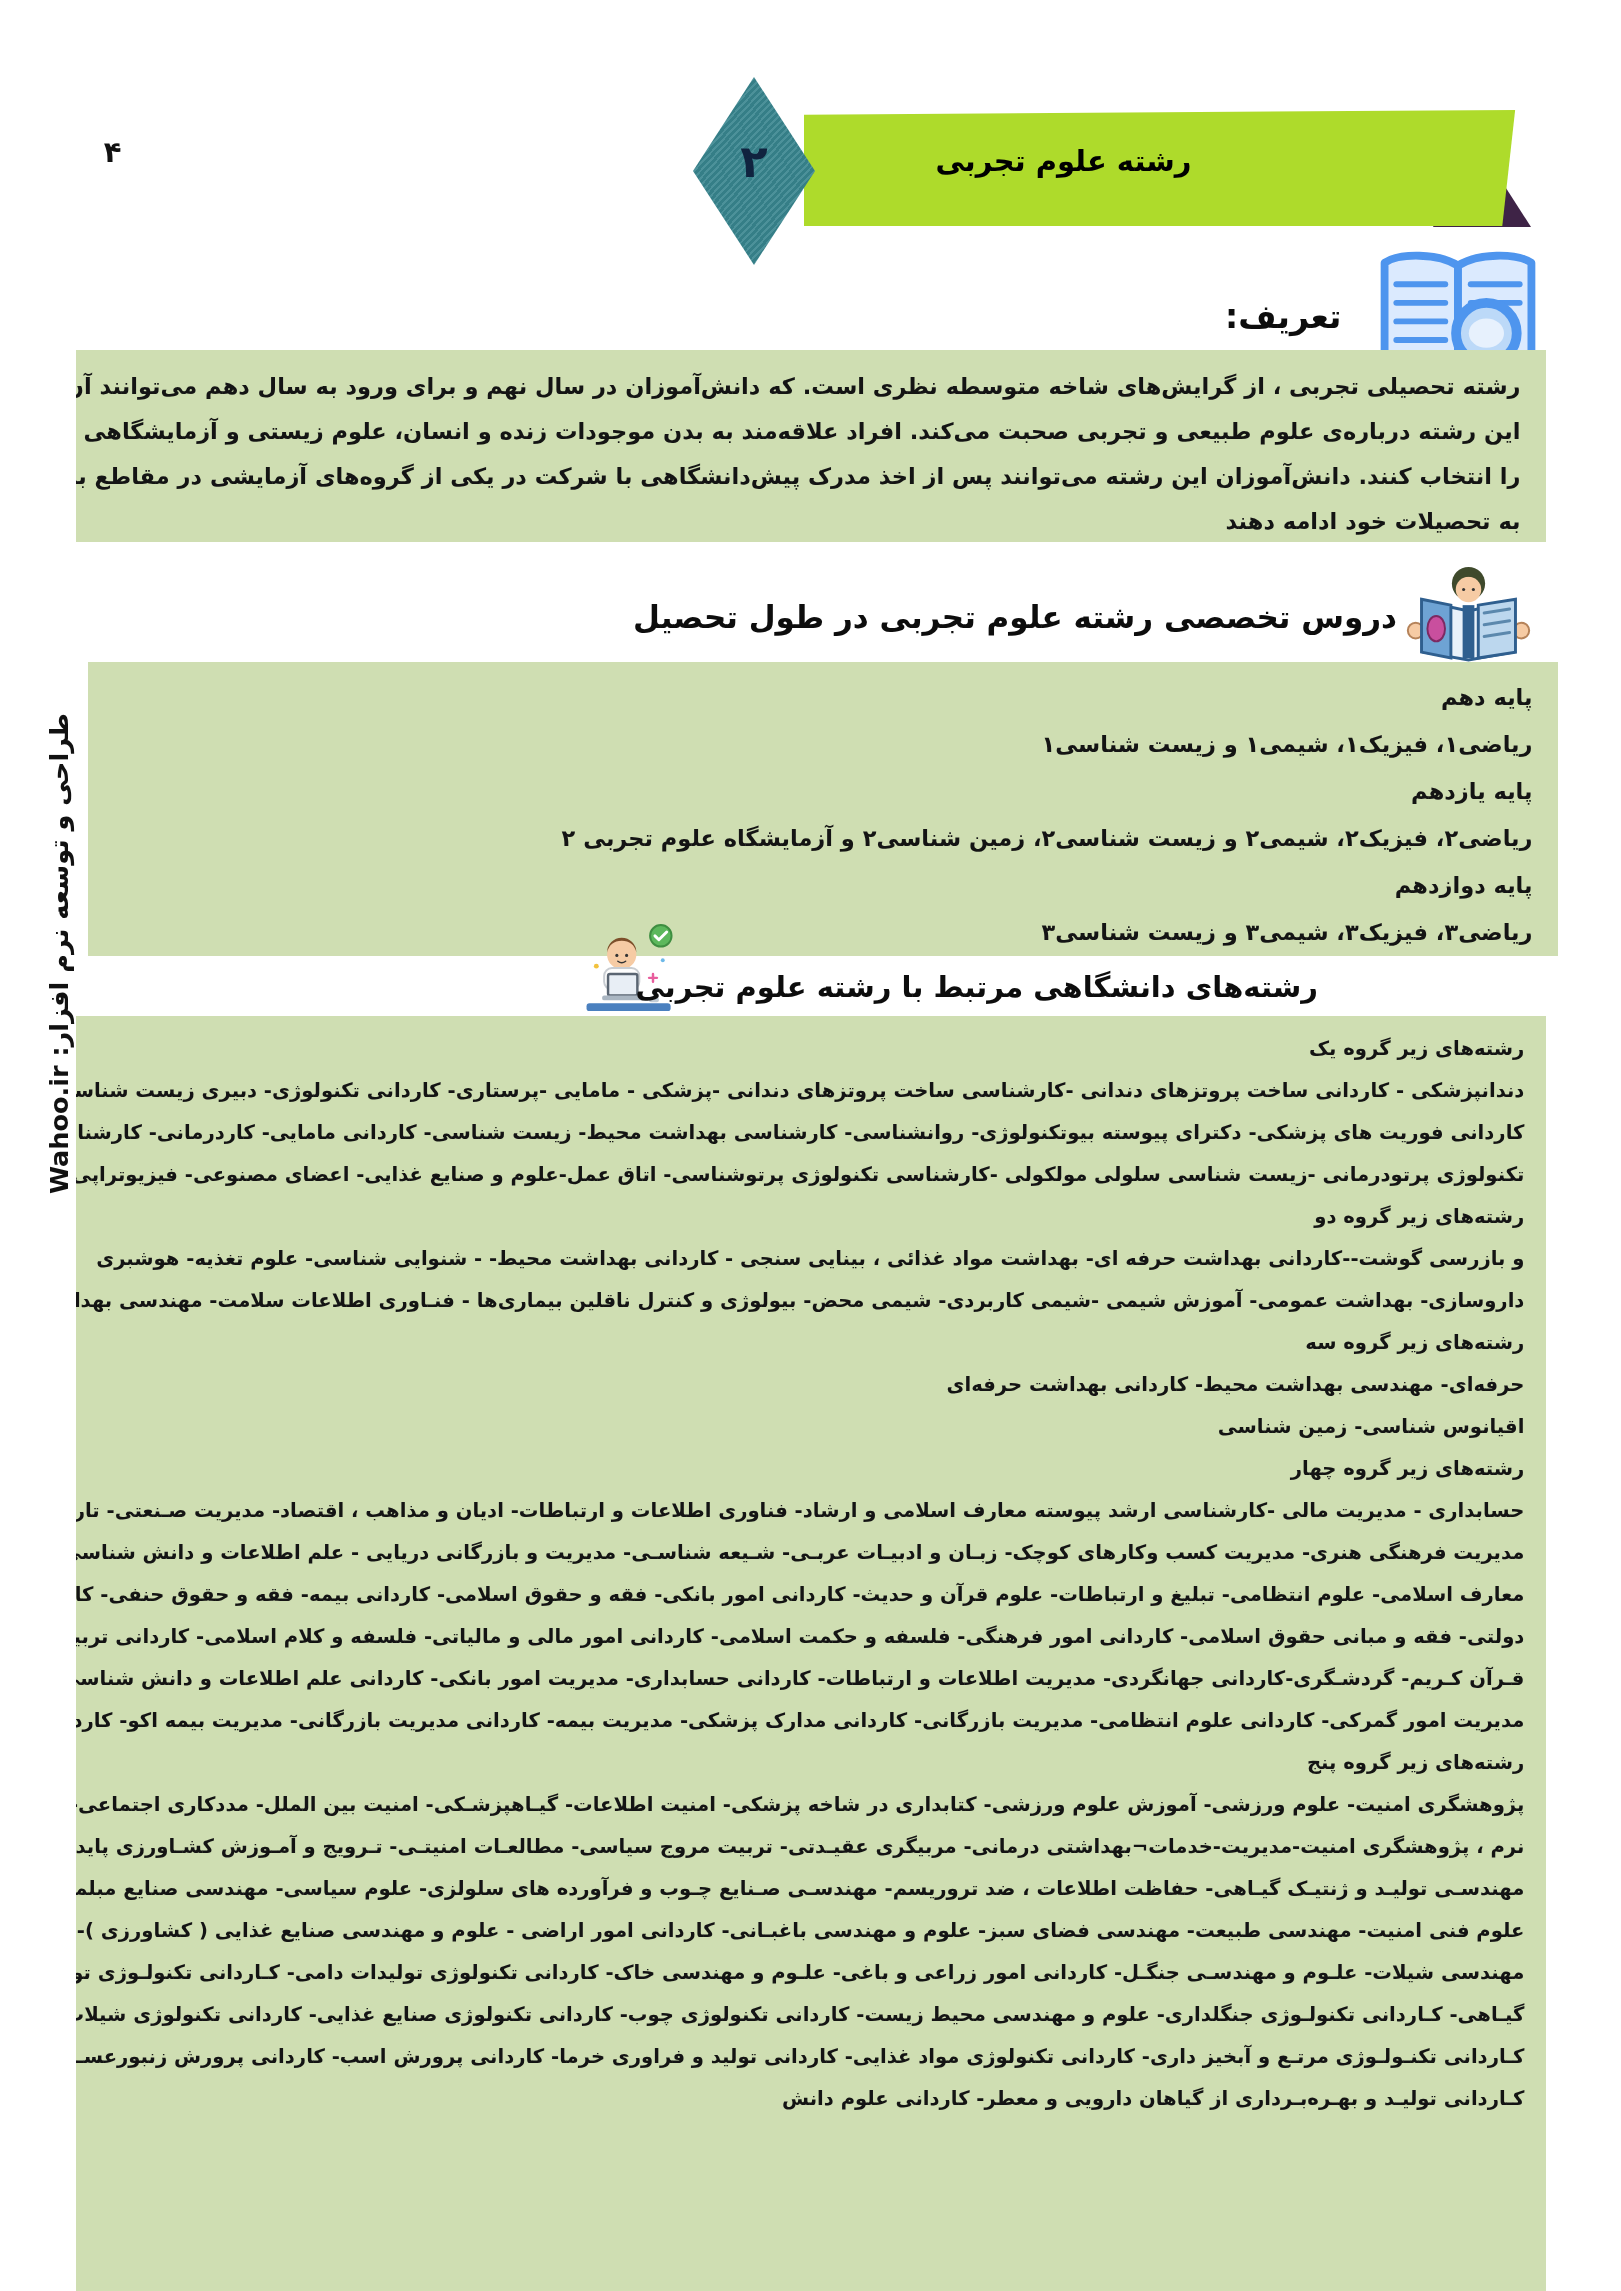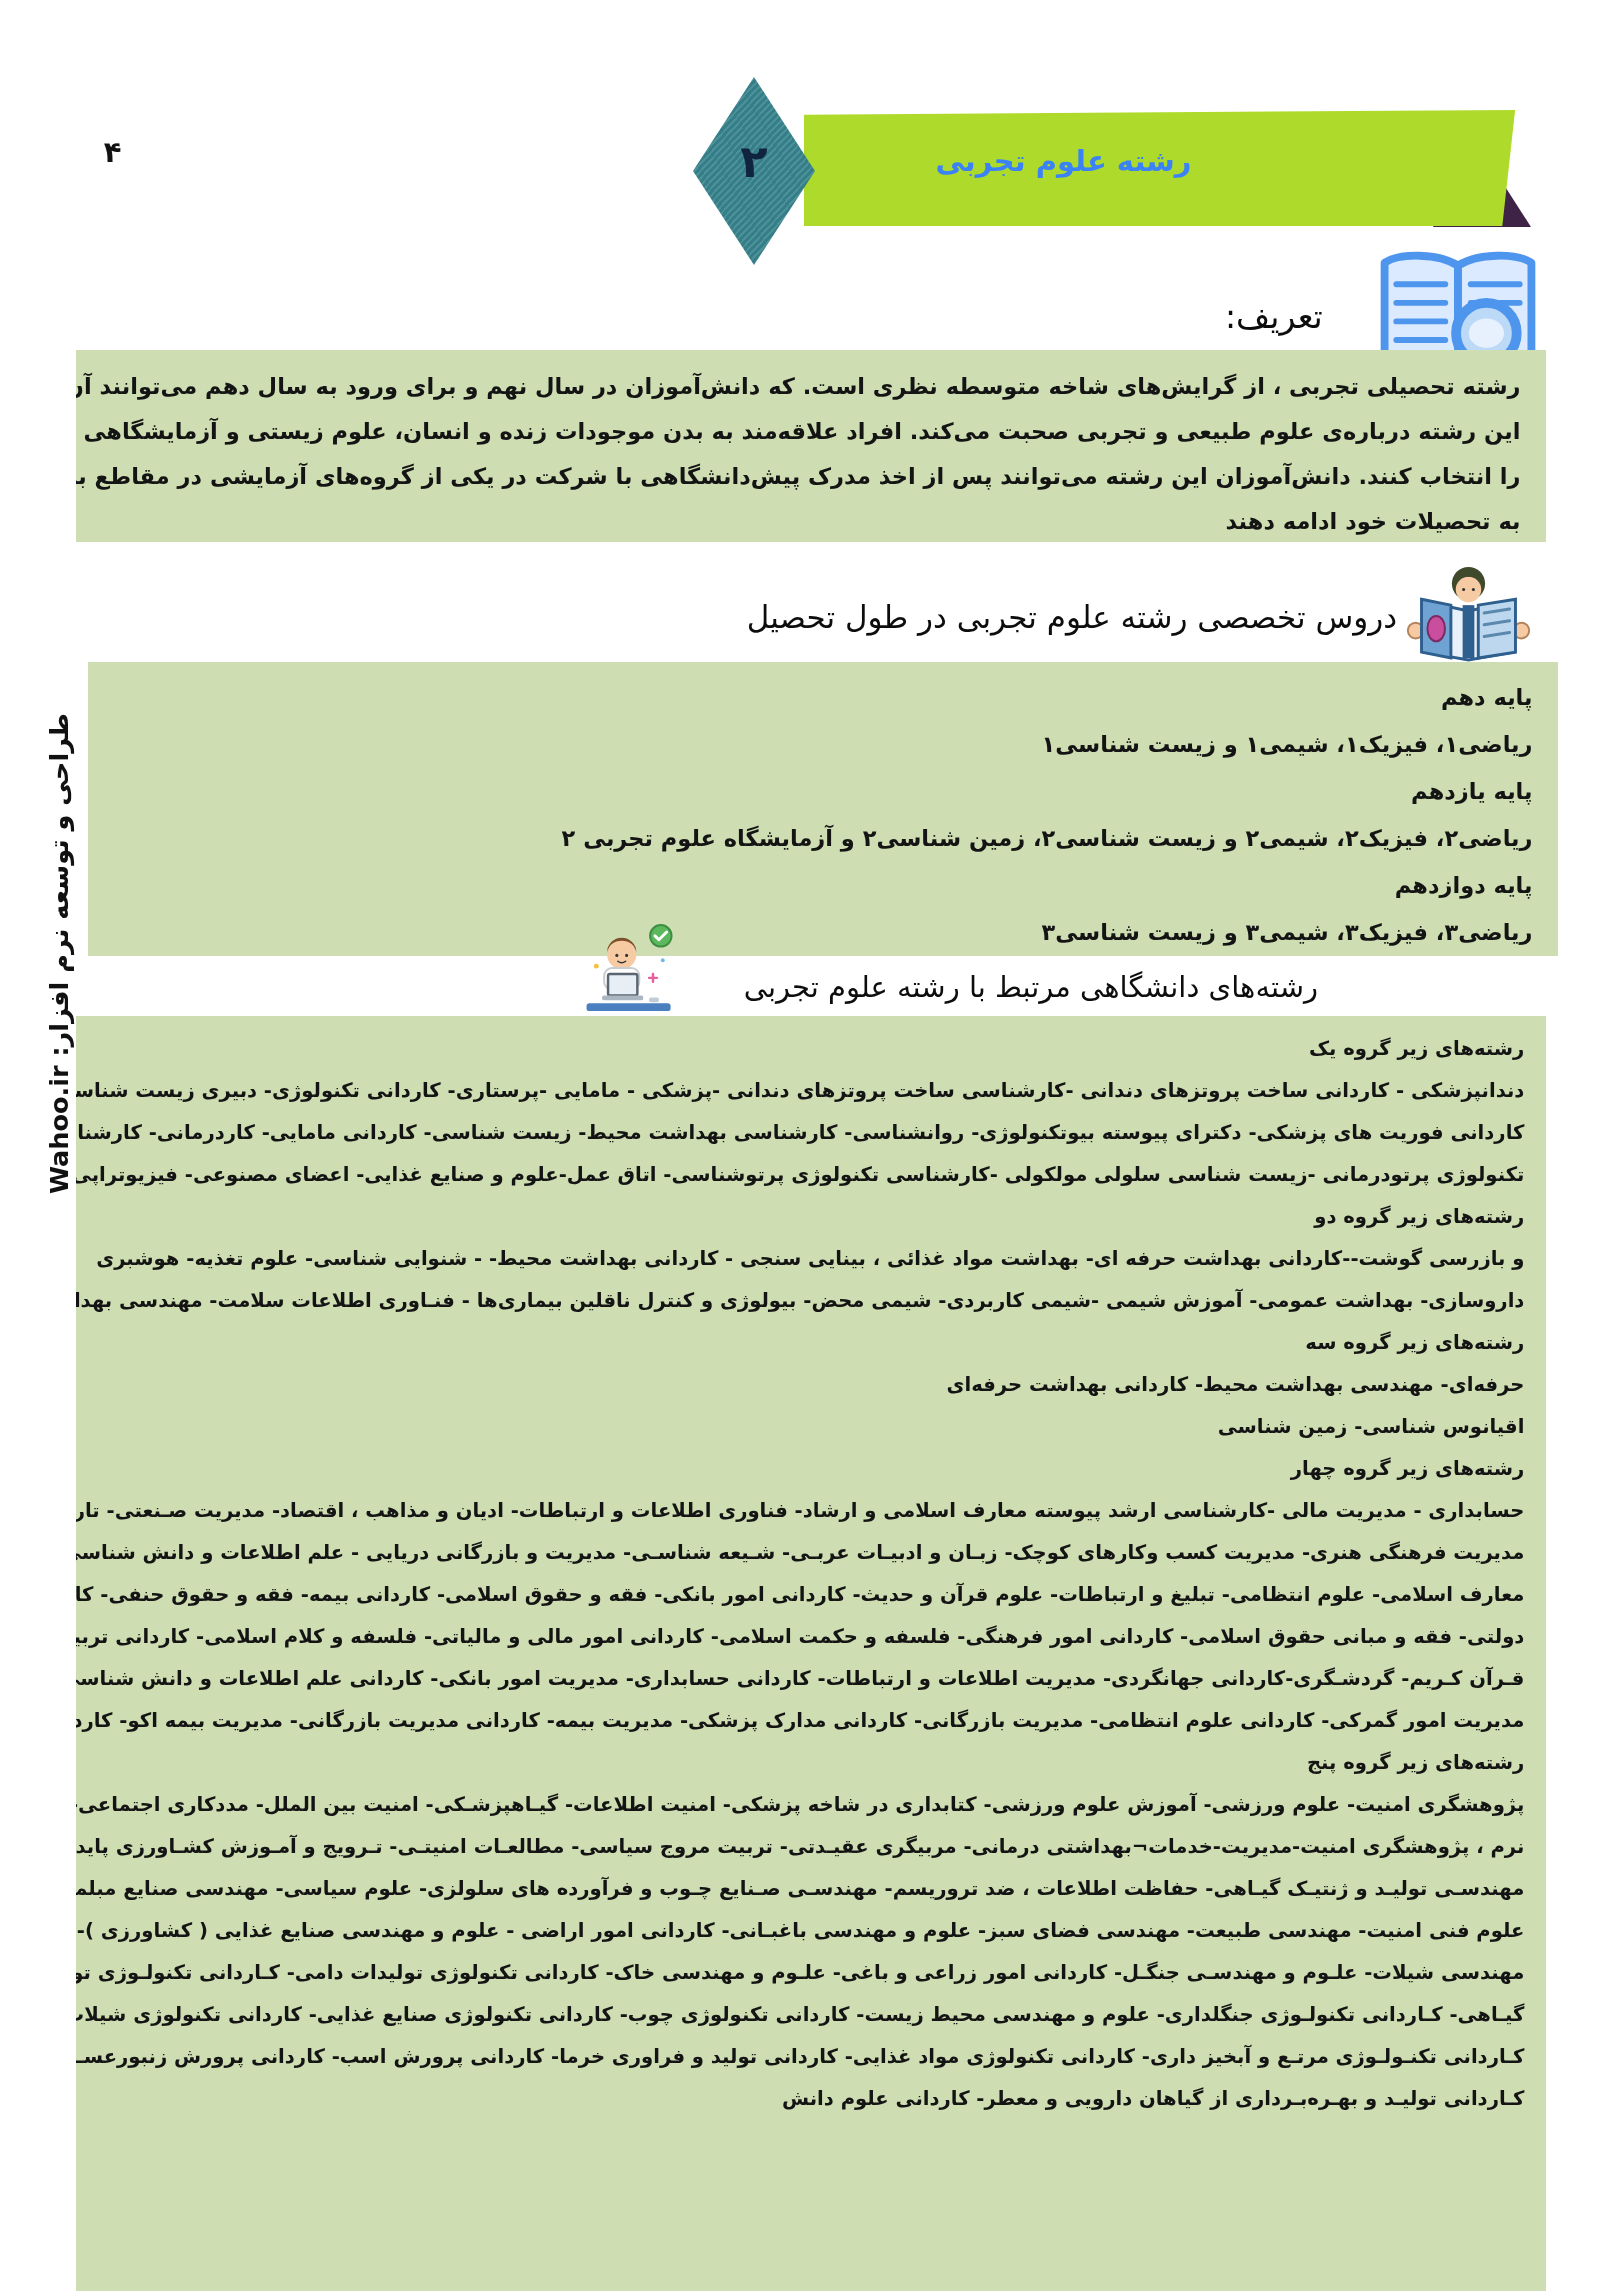--- a/index.html
+++ b/index.html
@@ -7,30 +7,30 @@
     position:relative;width:1621px;height:2292px;background:#ffffff;overflow:hidden;
     font-family:"DejaVu Sans","Liberation Sans",sans-serif;color:#141414;
   }
   .abs{position:absolute;}
   
   #purple-wedge{left:1433px;top:143px;width:98px;height:84px;background:#3e2346;
     clip-path:polygon(45% 0,100% 100%,0 100%);}
   #banner{left:804px;top:110px;width:714px;height:116px;background:#aedb2b;
     clip-path:polygon(0 4%,99.6% 0,97.8% 100%,0 100%);}
   #banner-title{left:882px;top:144px;width:363px;text-align:center;
-    font-size:29px;font-weight:bold;color:#3b82f6;direction:rtl;}
+    font-size:29px;font-weight:bold;color:#000000;direction:rtl;}
   #diamond{left:693px;top:77px;width:122px;height:188px;background:#38858e;
     clip-path:polygon(50% 0,100% 50%,50% 100%,0 50%);
     background-image:repeating-linear-gradient(133deg,rgba(255,255,255,.10) 0 2px,rgba(0,0,0,.05) 2px 4.9px);}
   #diamond-num{left:693px;top:135px;width:122px;text-align:center;
     font-size:45px;font-weight:bold;color:#10233f;}
   #page-num{left:78px;top:135px;width:69px;text-align:center;
     font-size:29px;font-weight:bold;color:#111;}
   
-  .sec-head{direction:rtl;font-weight:normal;color:#0d0d0d;white-space:nowrap;}
+  .sec-head{direction:rtl;font-weight:bold;color:#0d0d0d;white-space:nowrap;}
   #def-head{left:1225px;top:297px;width:132px;text-align:left;font-size:33px;}
   #courses-head{left:686px;top:599px;width:711px;text-align:right;font-size:31px;}
   #related-head{left:708px;top:970px;width:610px;text-align:right;font-size:29px;}
   
   .gbox{background:#cfdeb2;direction:rtl;overflow:hidden;}
   #def-box{left:76px;top:350px;width:1470px;height:192px;padding:13.7px 25.5px 0 25.5px;box-sizing:border-box;
     font-size:22.5px;font-weight:600;line-height:45px;}
   #courses-box{left:76px;top:662px;width:1470px;height:294px;padding:11.8px 25.5px 0 25.5px;box-sizing:border-box;
     font-size:22.5px;font-weight:600;line-height:47px;margin-left:12px;}
   #related-box{left:76px;top:1016px;width:1470px;height:1333px;padding:11.8px 21.6px 0 21.6px;box-sizing:border-box;

